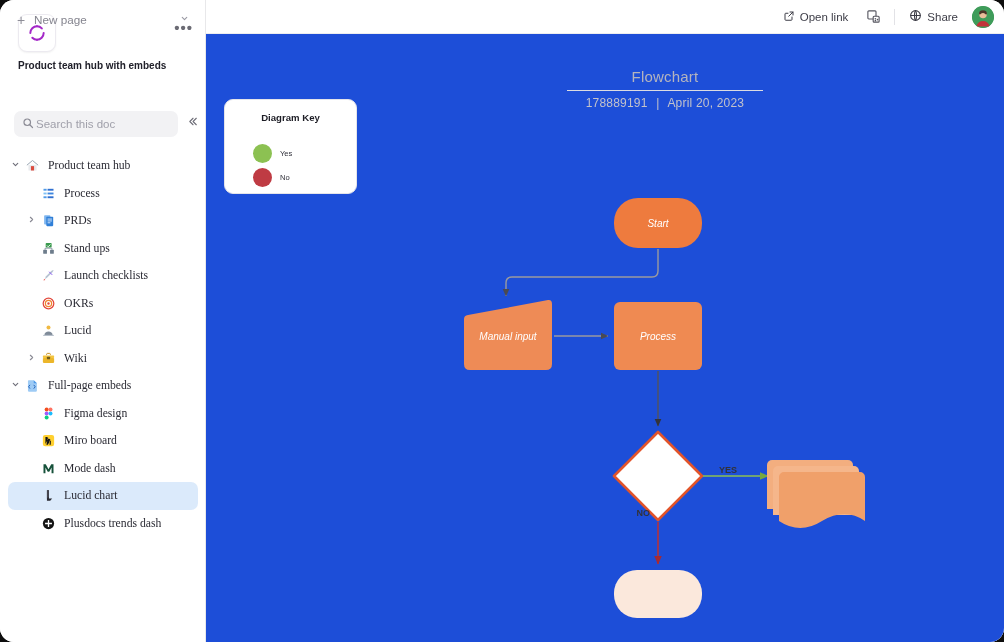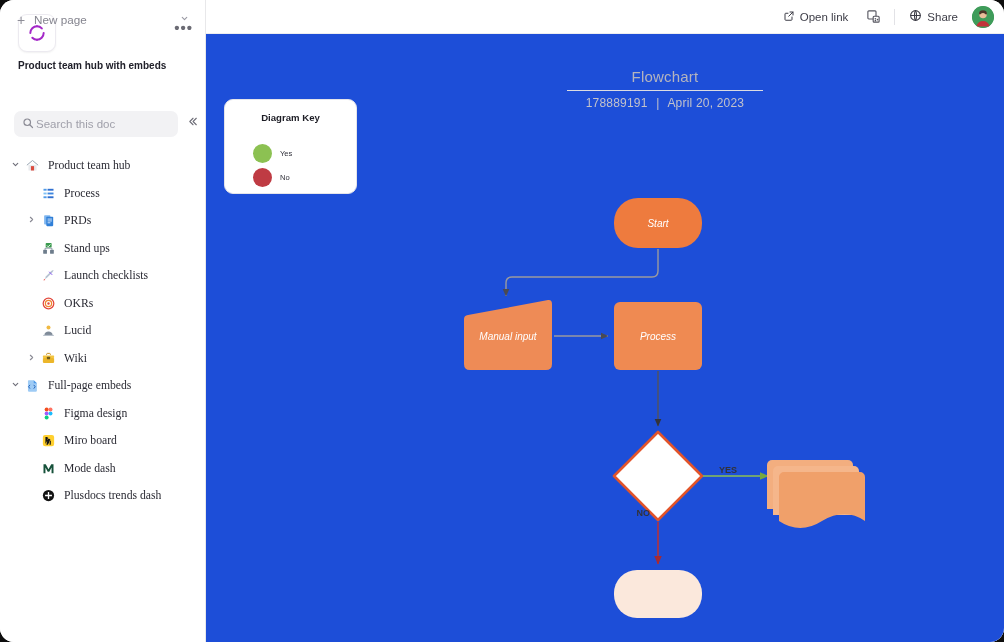--- a/index.html
+++ b/index.html
@@ -366,20 +366,31 @@
         </div>
         <div class="tree-row">
           <span class="tw-indent"></span>
           <span class="tw-spacer"></span>
           <span class="tw-icon">
             <svg width="15" height="15" viewBox="0 0 24 24">
               <path d="M4 19.5V5h3.6l4.4 8.3L16.4 5H20v14.5h-3.1V10.3l-3.7 6.8h-2.4L7.1 10.3v9.2z" fill="#16513a"></path>
             </svg>
           </span>
           <span class="tw-label">Mode dash</span>
+        </div>
+        <div class="tree-row selected">
+          <span class="tw-indent"></span>
+          <span class="tw-spacer"></span>
+          <span class="tw-icon">
+            <svg width="15" height="15" viewBox="0 0 24 24">
+              <path d="M9.5 3.5h3.2v13.2h5.2l-3.2 3.8H9.5z" fill="#2b2b33"></path>
+              <path d="M9.5 3.5h3.2v9.8l-3.2 3.4z" fill="#46464f"></path>
+            </svg>
+          </span>
+          <span class="tw-label">Lucid chart</span>
         </div>
         <div class="tree-row">
           <span class="tw-indent"></span>
           <span class="tw-spacer"></span>
           <span class="tw-icon">
             <svg width="15" height="15" viewBox="0 0 24 24">
               <circle cx="12" cy="12" r="9" fill="#141414"></circle>
               <path d="M12 6.5v11M6.5 12h11" stroke="#fff" stroke-width="2.1"></path>
             </svg>
           </span>

